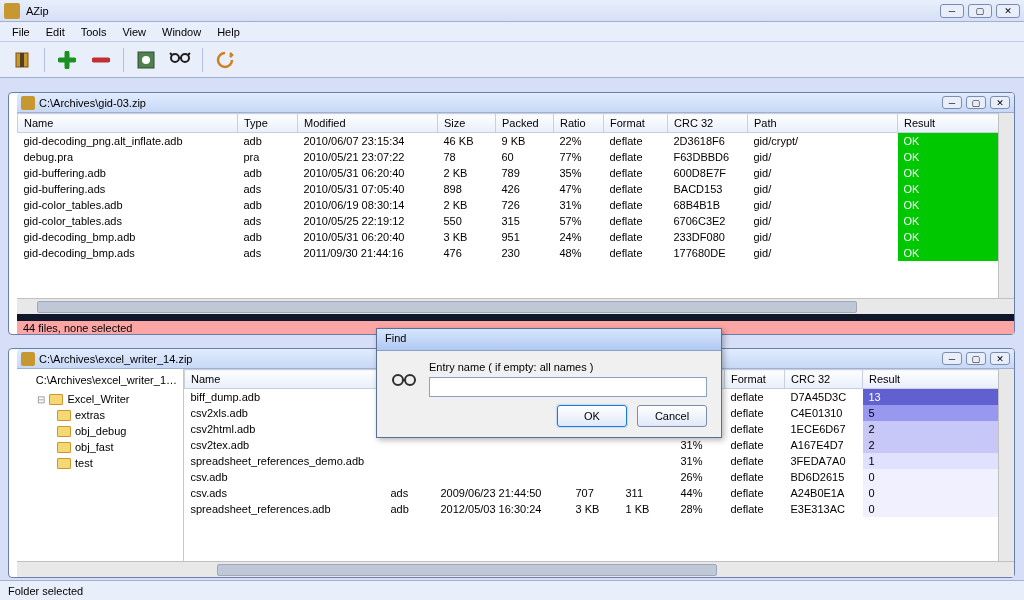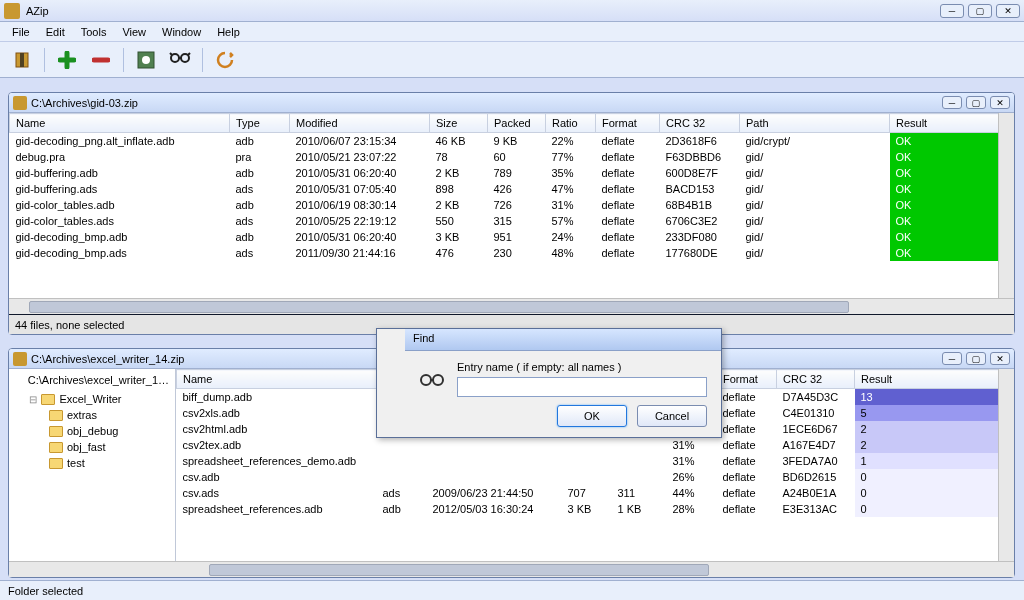--- a/index.html
+++ b/index.html
@@ -15,42 +15,42 @@
 
 .menubar { height: 20px; background: #E8EFFB; display: flex; align-items: center; padding: 0 4px; border-bottom: 1px solid #C0CCE8; }
 .menu-item { padding: 2px 8px; cursor: pointer; }
 
 
 .toolbar { height: 36px; background: #E8EFFB; border-bottom: 1px solid #A0B0D0; display: flex; align-items: center; padding: 0 6px; gap: 2px; }
 .tool-btn { width: 32px; height: 28px; display: flex; align-items: center; justify-content: center; border: 1px solid transparent; border-radius: 3px; cursor: pointer; }
 .tool-sep { width: 1px; height: 24px; background: #B0C0E0; margin: 0 4px; }
 
 
-.child-win { position: absolute; background: #FFF; border: 1px solid #6A7FA8; border-radius: 4px; display: flex; flex-direction: column; }
+.child-win { position: absolute; background: #FFF; border: 1px solid #6A7FA8; border-radius: 4px; display: flex; flex-direction: column; padding-left: 8px; }
 .child-title { height: 20px; background: linear-gradient(#E0ECFF, #C8D8F5); border-bottom: 1px solid #A0B0D0; display: flex; align-items: center; padding: 0 4px; border-radius: 3px 3px 0 0; }
 .child-title .c-icon { width: 14px; height: 14px; background: #C89830; border-radius: 2px; margin-right: 4px; }
 .child-title .c-text { flex: 1; }
 .child-title .win-btn { width: 20px; height: 13px; }
 
 
 .table-wrap { flex: 1; overflow: hidden; position: relative; }
 .tbl { width: 100%; border-collapse: collapse; table-layout: fixed; }
 .tbl th { background: linear-gradient(#FDFDFD, #E8EFFB); border: 1px solid #C8D0E0; text-align: left; padding: 3px 6px; font-weight: normal; position: sticky; top: 0; }
 .tbl td { padding: 2px 6px; white-space: nowrap; overflow: hidden; text-overflow: ellipsis; }
 .res-ok { background: #00C800; color: #FFF; }
 .res-b0 { background: #F0F0FF; }
 .res-b1 { background: #E0E0FF; }
 .res-b2 { background: #C8C8F8; }
 .res-b5 { background: #9898F0; }
 .res-b13 { background: #6060D0; color: #FFF; }
 .hscroll { height: 16px; background: #E8E8E8; border-top: 1px solid #C0C0C0; position: relative; }
 .hscroll .thumb { position: absolute; height: 12px; top: 2px; background: #C0C8D8; border: 1px solid #A0A8B8; border-radius: 2px; }
 .vscroll { width: 16px; background: #E8E8E8; border-left: 1px solid #C0C0C0; position: absolute; right: 0; top: 0; bottom: 0; }
 
-.statusbar { height: 20px; background: #e5e5e5; border-top: 1px solid #0f172a; display: flex; align-items: center; padding: 0 6px; }
+.statusbar { height: 20px; background: #fca5a5; border-top: 7px solid #0f172a; display: flex; align-items: center; padding: 0 6px; }
 
 
 .split { display: flex; flex: 1; overflow: hidden; }
 .tree-pane { width: 167px; border-right: 1px solid #C0C8D8; overflow: hidden; background: #FFF; }
 .tree-title { padding: 4px 6px; display: flex; align-items: center; gap: 4px; }
 .tree-item { padding: 2px 6px 2px 20px; display: flex; align-items: center; gap: 4px; cursor: pointer; }
 .tree-item.sub { padding-left: 40px; }
 .folder-ico { width: 14px; height: 11px; background: #F7D774; border: 1px solid #C89830; border-radius: 1px; }
 .tree-line { color: #888; font-size: 10px; }
 
@@ -443,21 +443,21 @@
   </div>
   <div class="hscroll">
       <div class="thumb" style="left:200px; width:500px;"></div>
     </div>
 </div>
 
 <div class="global-status">
   <span>Folder selected</span>
 </div>
 
-<div class="dialog" style="left:376px; top:328px;padding-left:28px;">
+<div class="dialog" style="left:376px; top:328px;">
   <div class="dlg-title">Find</div>
   <div class="dlg-body">
     <div class="dlg-row">
       <div class="dlg-icon"><svg width="26" height="20">
             <circle cx="7" cy="11" r="5" fill="none" stroke="#303030" stroke-width="2"></circle>
             <circle cx="19" cy="11" r="5" fill="none" stroke="#303030" stroke-width="2"></circle>
             <path d="M12 11h2" stroke="#303030" stroke-width="2"></path>
           </svg></div>
       <div class="dlg-fields">
         <div class="dlg-label">Entry name ( if empty: all names )</div>

